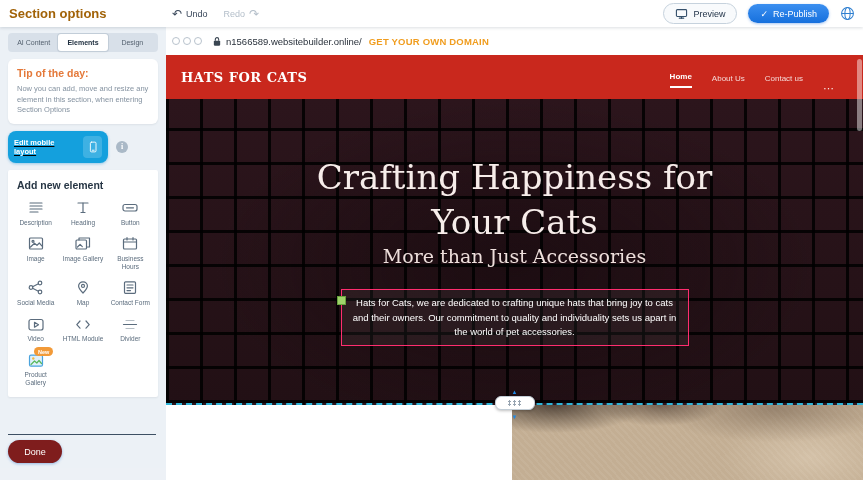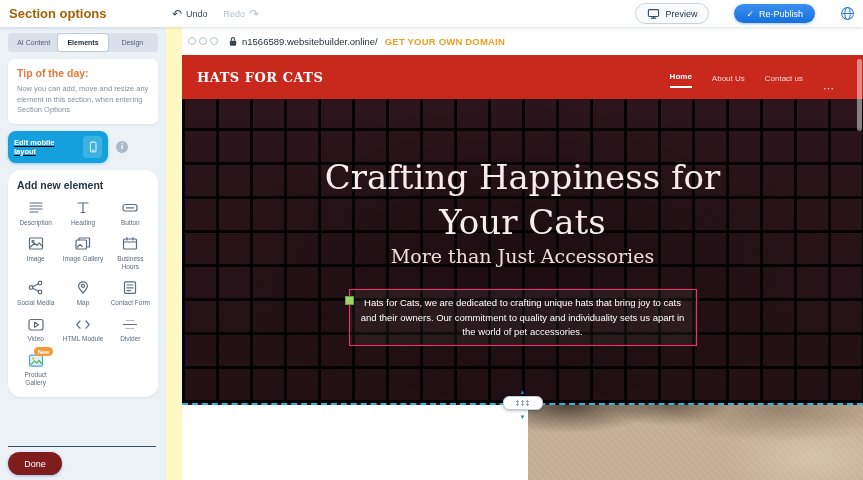--- a/index.html
+++ b/index.html
@@ -6,52 +6,52 @@
   .app{position:relative;width:863px;height:480px;background:#edf1f6;font-family:"Liberation Sans",sans-serif;overflow:hidden;}
 
   
   .topbar{position:absolute;top:0;left:0;right:0;height:27px;background:#fff;box-shadow:0 1px 3px rgba(20,40,60,.15);z-index:20;display:flex;align-items:center;}
   .tb-title{margin-left:9px;font-size:13px;font-weight:bold;color:#a16207;}
   .undo-redo{position:absolute;left:172px;top:0;height:27px;display:flex;align-items:center;gap:16px;}
   .ur-btn{display:flex;align-items:center;gap:4px;font-size:9px;cursor:pointer;}
   .ur-btn .glyph{font-size:12px;line-height:1;}
   .undo{color:#39475a;}
   .redo{color:#b3bec9;}
-  .tb-right{margin-left:auto;display:flex;align-items:center;gap:25px;margin-right:8px;}
+  .tb-right{margin-left:auto;display:flex;align-items:center;gap:11px;margin-right:8px;}
   .preview-btn{display:flex;align-items:center;gap:5px;height:19px;padding:0 11px;border:1px solid #c6d2dd;border-radius:11px;background:#f8fafc;font-size:9px;color:#24354a;cursor:pointer;}
   .republish-btn{display:flex;align-items:center;gap:5px;height:19px;padding:0 12px;border-radius:11px;background:linear-gradient(#3b8ff0,#1670dd);color:#fff;font-size:9px;cursor:pointer;box-shadow:0 1px 3px rgba(30,110,220,.4);}
   .republish-btn .glyph{font-size:9px;}
   .globe{width:15px;height:15px;cursor:pointer;display:flex;}
 
   
-  .sidebar{position:absolute;top:27px;left:0;width:166px;bottom:0;background:#ecf1f6;z-index:10;}
+  .sidebar{position:absolute;top:27px;left:0;width:166px;bottom:12px;background:#ecf1f6;z-index:10;}
   .tabs{margin:6px 8px 0;display:flex;background:#d8e0e9;border-radius:4px;padding:1px;}
   .tab{flex:1;text-align:center;font-size:7px;color:#54616f;padding:5px 0;border-radius:3px;cursor:pointer;}
   .tab.active{background:#fff;color:#203040;box-shadow:0 0 0 1px #c2cdd8,0 1px 2px rgba(0,0,0,.08);font-weight:bold;}
   .tip-card{margin:7px 8px 0;background:#fff;border-radius:6px;padding:8px 9px;box-shadow:0 1px 2px rgba(30,50,70,.08);}
   .tip-title{font-size:10.5px;font-weight:bold;color:#e4793a;}
   .tip-body{margin-top:5px;font-size:7.5px;line-height:1.4;color:#8492a0;}
   .edit-row{margin:7px 8px 0;display:flex;align-items:center;gap:8px;}
   .edit-btn{width:88px;height:32px;background:#14a0dd;border-radius:8px;display:flex;align-items:center;gap:5px;padding:0 6px;cursor:pointer;box-shadow:0 1px 3px rgba(20,140,210,.4);text-decoration:underline;}
   .edit-btn .lbl{color:#fff;font-size:7.5px;font-weight:bold;line-height:1.2;}
   .phone-chip{flex:none;width:19px;height:22px;background:rgba(255,255,255,.18);border-radius:4px;display:flex;align-items:center;justify-content:center;}
   .info-dot{width:12px;height:12px;border-radius:50%;background:#aab9c7;color:#fff;font-size:8px;font-weight:bold;display:flex;align-items:center;justify-content:center;cursor:pointer;font-family:"Liberation Serif",serif;}
-  .add-card{margin:7px 8px 0;background:#fff;border-radius:13px;padding:8px 5px 10px;box-shadow:0 1px 2px rgba(30,50,70,.08);}
+  .add-card{margin:7px 8px 0;background:#fff;border-radius:2px;padding:8px 5px 10px;box-shadow:0 1px 2px rgba(30,50,70,.08);}
   .add-title{font-size:10.5px;font-weight:bold;color:#273645;margin:1px 0 9px 4px;}
   .el-grid{display:grid;grid-template-columns:repeat(3,1fr);row-gap:9px;column-gap:2px;}
   .el{position:relative;display:flex;flex-direction:column;align-items:center;gap:3px;cursor:pointer;}
   .el-ic{height:16px;display:flex;align-items:center;}
   .el-ic svg{stroke:#5b6c7d;fill:none;stroke-width:1.2;stroke-linecap:round;stroke-linejoin:round;}
   .el-lb{font-size:6.5px;color:#5b6c7d;text-align:center;line-height:1.25;max-width:44px;}
   .badge{position:absolute;top:-5px;right:5px;background:#f29a38;color:#fff;font-size:5.5px;font-weight:bold;padding:1.5px 4px;border-radius:6px;}
   .sb-divider{position:absolute;bottom:33px;left:8px;width:148px;border-top:1.5px solid #3d4f63;}
   .done-btn{position:absolute;bottom:5px;left:8px;width:54px;height:23px;background:#7f1d1d;border-radius:12px;color:#fff;font-size:9px;display:flex;align-items:center;justify-content:center;cursor:pointer;box-shadow:0 1px 3px rgba(18,100,200,.4);}
 
   
-  .main{position:absolute;top:27px;left:166px;right:0;bottom:0;background:#fef9c3;padding-left:16px;}
+  .main{position:absolute;top:27px;left:166px;right:0;bottom:0;background:#fef9c3;}
   .browser-bar{height:28px;background:#fff;display:flex;align-items:center;padding-left:6px;}
   .dot-o{width:6px;height:6px;border:1px solid #b9c3cd;border-radius:50%;margin-right:3px;}
   .lock{margin:0 4px 0 7px;display:flex;}
   .url{font-size:9.5px;color:#2a323c;cursor:pointer;}
   .domain-cta{font-size:9.5px;font-weight:bold;color:#f09d1f;margin-left:7px;cursor:pointer;letter-spacing:.2px;}
 
   .site-header{height:44px;background:#c9281d;display:flex;align-items:center;padding:0 15px;}
   .logo{font-family:"DejaVu Serif",serif;font-size:13px;font-weight:bold;color:#fff;letter-spacing:.5px;cursor:pointer;}
   .nav{margin-left:auto;display:flex;align-items:flex-end;gap:20px;margin-right:14px;}
   .nav-item{font-size:8px;color:rgba(255,255,255,.82);cursor:pointer;padding:6px 0 5px;}

